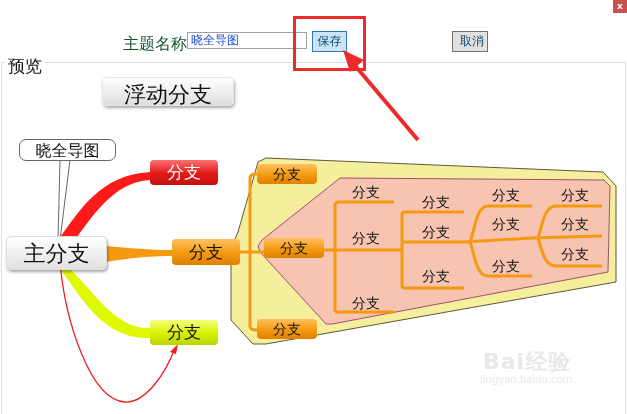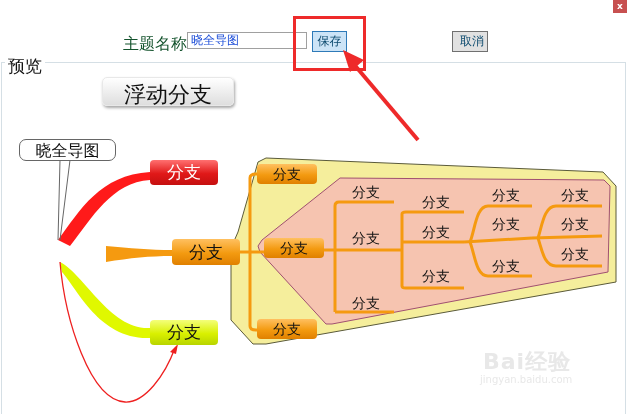--- a/index.html
+++ b/index.html
@@ -95,20 +95,21 @@
         <path d="M470,242 C475,255 476,276 488,276 L532,276"></path>
 
         <path d="M538,238 C542,226 544,206 556,206 L602,206"></path>
         <path d="M532,238 L602,236"></path>
         <path d="M538,238 C542,250 544,266 556,266 L602,266"></path>
       </g>
     </svg>
 
     <div class="node float-node">浮动分支</div>
     <div class="node callout-node">晓全导图</div>
+    <div class="node main-node">主分支</div>
     <div class="node red-node">分支</div>
     <div class="node lime-node">分支</div>
     <div class="node orange-mid">分支</div>
     <div class="node orange-sm" style="left:257px; top:164px;">分支</div>
     <div class="node orange-sm" style="left:257px; top:319px;">分支</div>
     <div class="node orange-sm" style="left:264px; top:238px;">分支</div>
 
     <div class="node plain" style="left:340px; top:184px;">分支</div>
     <div class="node plain" style="left:340px; top:230px;">分支</div>
     <div class="node plain" style="left:340px; top:295px;">分支</div>

